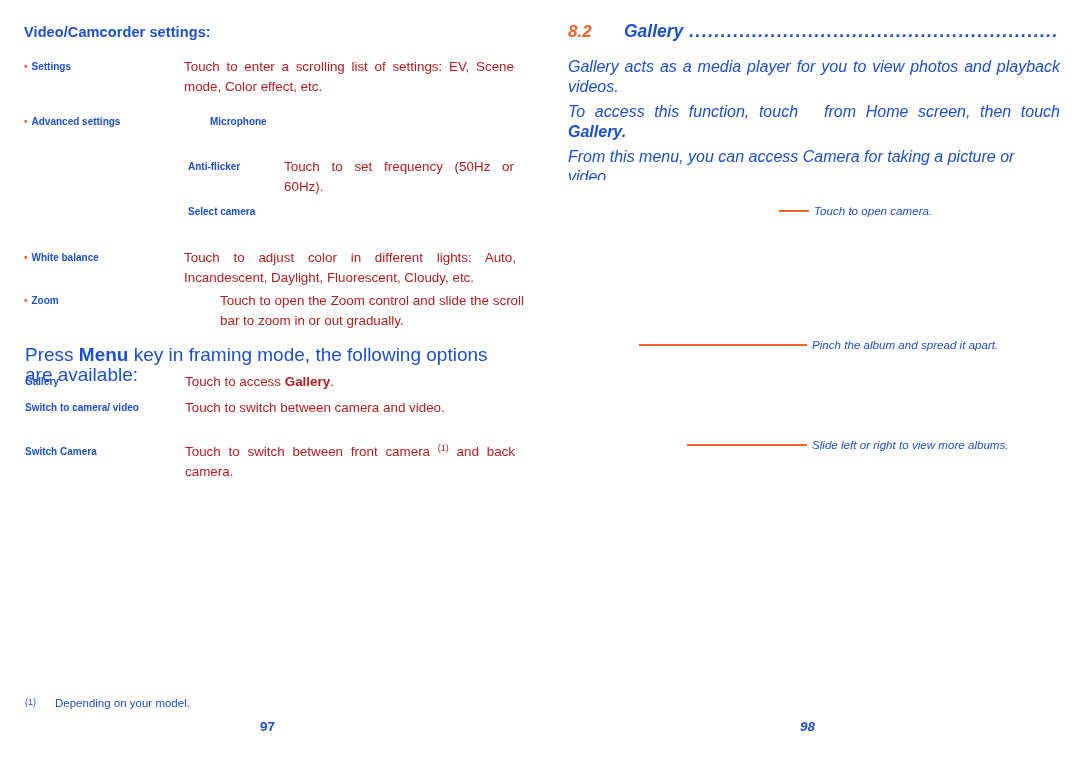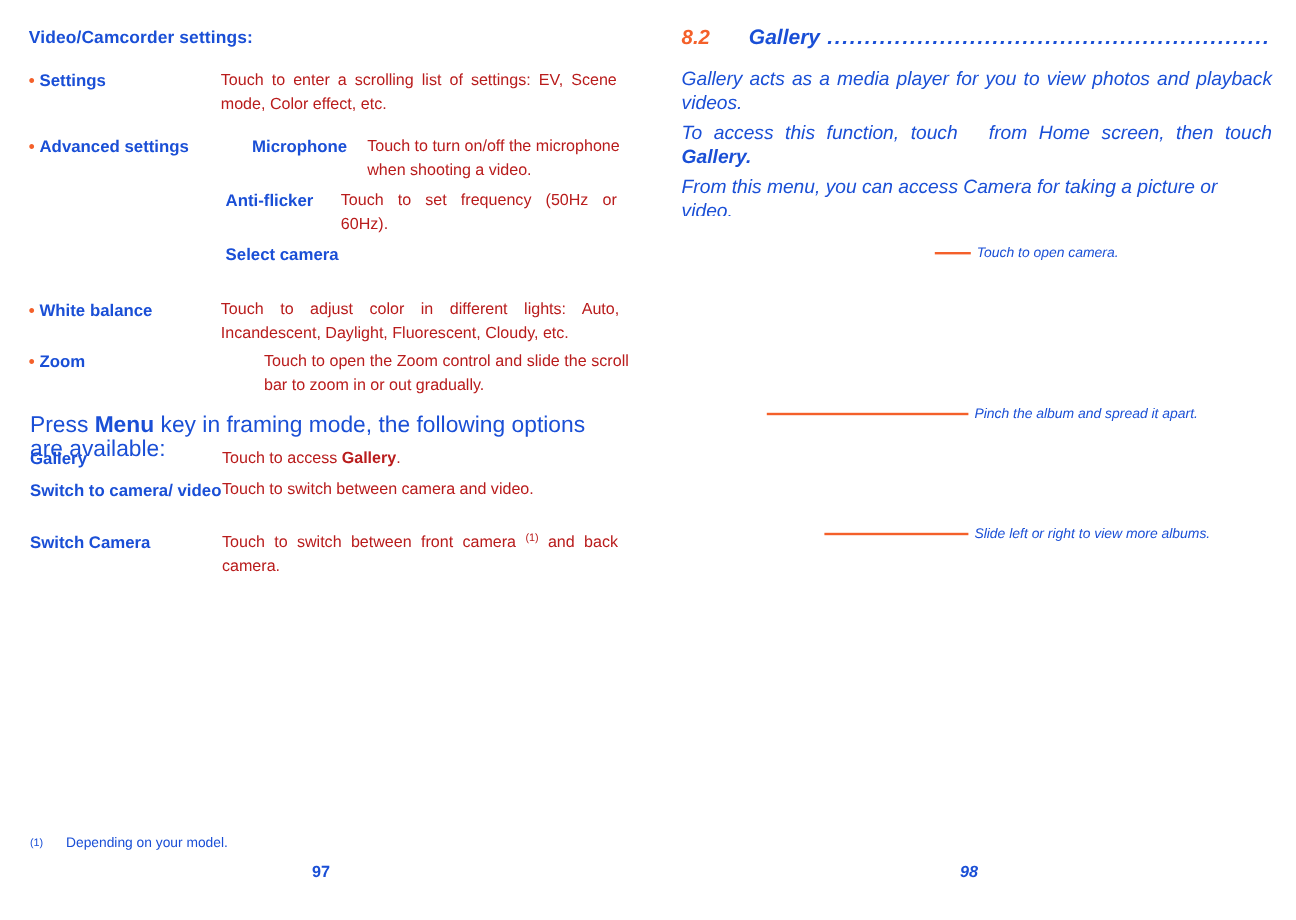--- a/index.html
+++ b/index.html
@@ -47,21 +47,21 @@
     color: #1a4fd6;
   }
 
   
   .row {
     position: absolute;
     display: flex;
     align-items: flex-start;
   }
   .term {
-    font-size: 14px;
+    font-size: 10px;
     font-weight: bold;
     color: #1a4fd6;
     line-height: 20px;
   }
   .term .bullet {
     color: #f4602a;
     font-weight: bold;
     margin-right: 4px;
   }
   .desc {
@@ -198,21 +198,20 @@
         <span class="bullet">•</span><span>Settings</span>
       </div>
       <div class="desc justify" style="width:330px;">Touch to enter a scrolling list of settings: EV, Scene mode, Color effect, etc.</div>
     </div>
 
     <div class="row" style="left:24px; top:112px; width:500px;">
       <div class="term" style="width:152px; flex:0 0 152px;">
         <span class="bullet">•</span><span>Advanced settings</span>
       </div>
       <div class="term" style="width:96px; flex:0 0 96px;margin-left:34px;">Microphone</div>
-      <div class="desc" style="width:232px;">Touch to turn on/off the microphone when shooting a video.</div>
     </div>
 
     <div class="row" style="left:188px; top:157px; width:335px;">
       <div class="term" style="width:96px; flex:0 0 96px;">Anti-flicker</div>
       <div class="desc justify" style="width:230px;">Touch to set frequency (50Hz or 60Hz).</div>
     </div>
 
     <div class="row" style="left:188px; top:202px; width:335px;">
       <div class="term" style="width:96px; flex:0 0 96px;">Select camera</div>
     </div>

